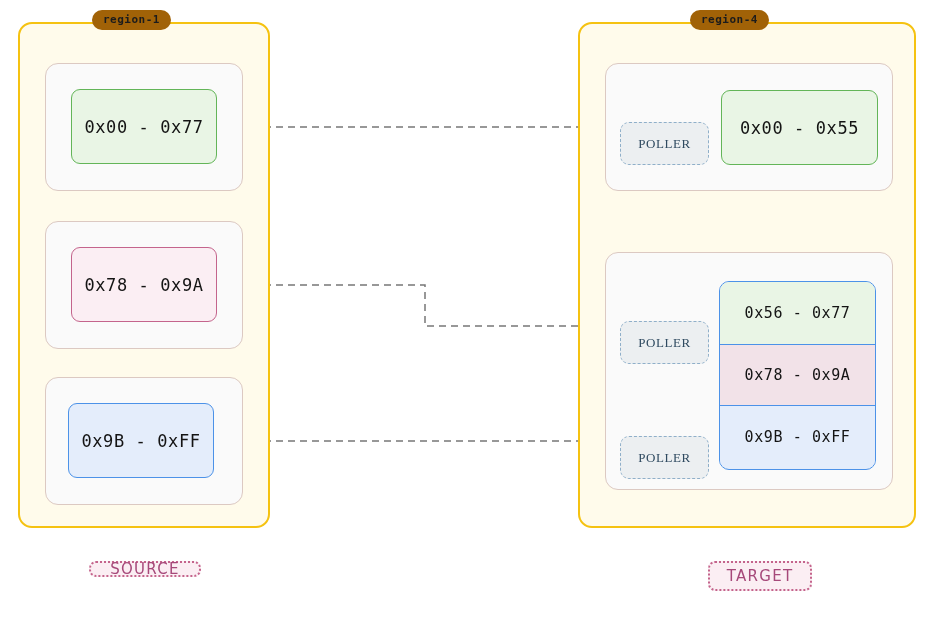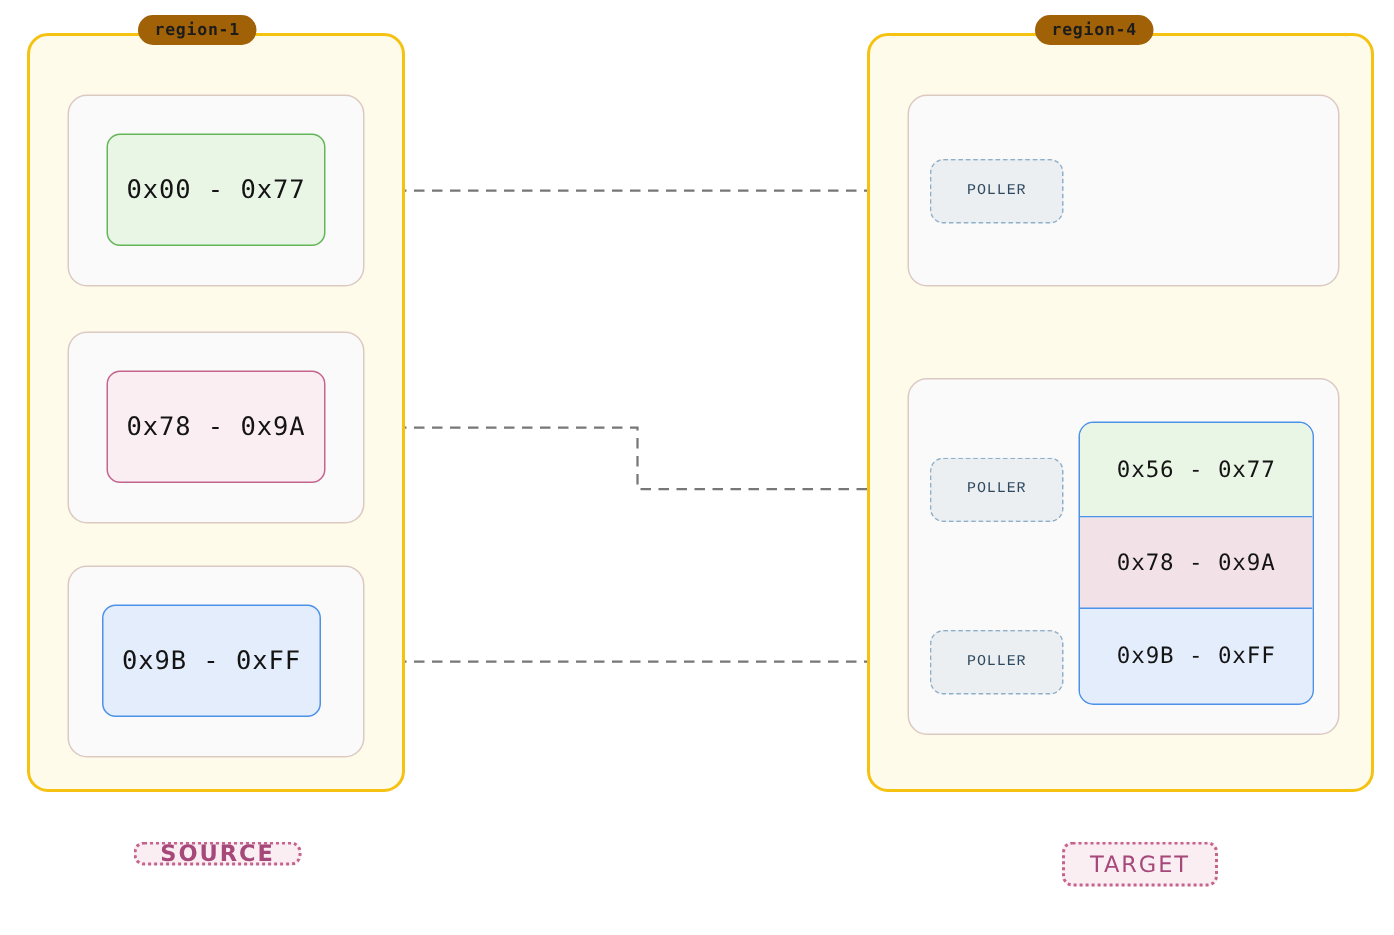--- a/index.html
+++ b/index.html
@@ -103,26 +103,27 @@
   
   .poller {
     position: absolute;
     box-sizing: border-box;
     display: flex;
     align-items: center;
     justify-content: center;
     background: #eceff1;
     border: 1.6px dashed #8fafc9;
     border-radius: 9px;
-    font-family: Liberation Mono, monospace;
-    font-size: 10px;
+    font-family: Liberation Serif, serif;
+    font-size: 13px;
     color: #2f4a60;
     letter-spacing: 0.6px;
     white-space: nowrap;
     z-index: 5;
+    margin-top: 16px;
   }
 
   
   .caption {
     position: absolute;
     box-sizing: border-box;
     display: flex;
     align-items: center;
     justify-content: center;
     background: #fbeef3;
@@ -179,30 +180,31 @@
   <div class="rangebox rb-blue" style="left:68px; top:403px; width:146px; height:75px;">0x9B - 0xFF</div>
 
   <div class="region" style="left:578px; top:22px; width:338px; height:506px;"></div>
 
   <div class="region-label" style="left:690px; top:10px;">region-4</div>
 
   <div class="group" style="left:605px; top:63px; width:288px; height:128px;"></div>
 
   <div class="poller" style="left:620px; top:106px; width:89px; height:43px;">POLLER</div>
 
+  <div class="rangebox rb-green" style="left:721px; top:90px; width:157px; height:75px;">0x00 - 0x55</div>
 
   <div class="group" style="left:605px; top:252px; width:288px; height:238px;"></div>
 
   <div class="poller" style="left:620px; top:305px; width:89px; height:43px;">POLLER</div>
 
   <div class="poller" style="left:620px; top:420px; width:89px; height:43px;">POLLER</div>
 
   <div class="stack" style="left:719px; top:281px; width:157px; height:189px;">
     <div class="seg seg-green" style="height:63px;">0x56 - 0x77</div>
     <div class="seg seg-pink" style="height:61px;">0x78 - 0x9A</div>
     <div class="seg seg-blue" style="height:61px;">0x9B - 0xFF</div>
   </div>
 
-  <div class="caption" style="left:89px; top:561px; width:112px; height:16px;font-weight:bold;">SOURCE</div>
+  <div class="caption" style="left:89px; top:561px; width:112px; height:16px;">SOURCE</div>
 
   <div class="caption" style="left:708px; top:561px; width:104px; height:30px;">TARGET</div>
 
 </div>
 
 </body></html>

